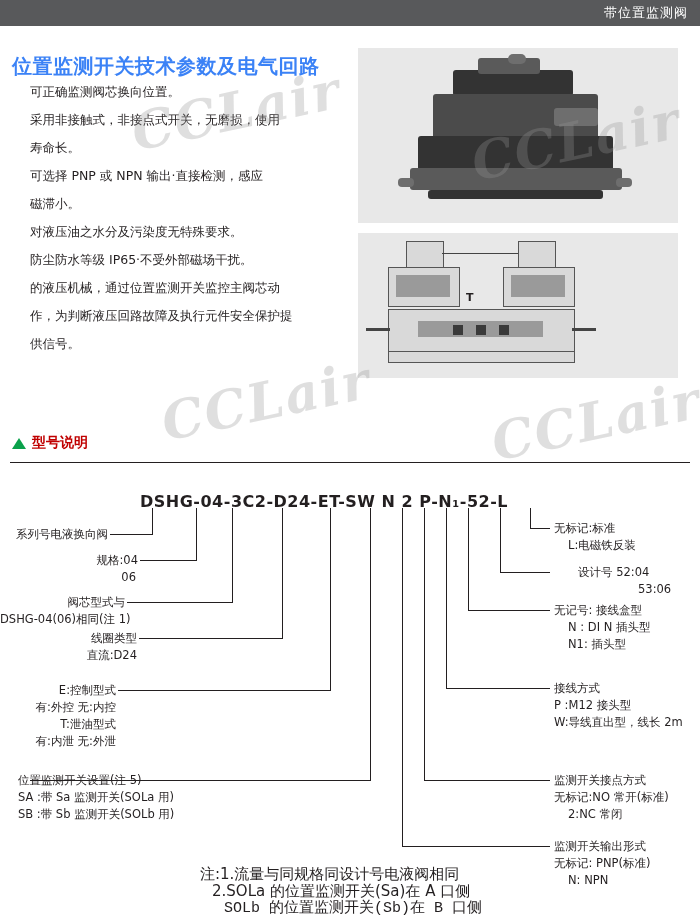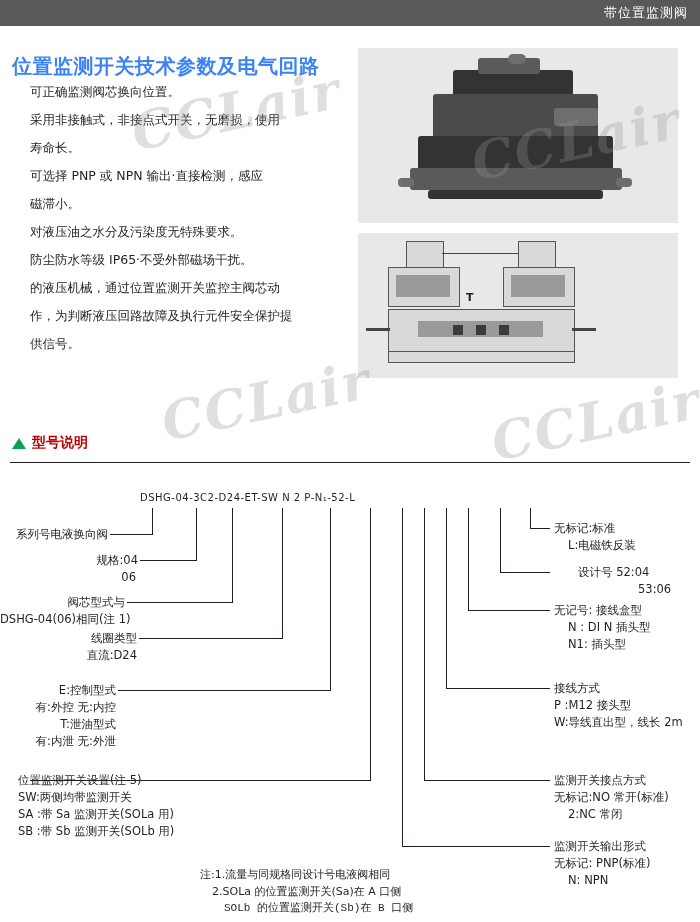--- a/index.html
+++ b/index.html
@@ -144,22 +144,22 @@
     width: 680px;
     height: 1px;
     background: #231f20;
   }
 
   
   .code-row {
     position: absolute;
     top: 492px;
     left: 140px;
-    font-size: 10px;
-    font-weight: normal;
+    font-size: 16px;
+    font-weight: bold;
     letter-spacing: 0.5px;
     white-space: nowrap;
   }
 
   
   .vline { position: absolute; width: 1px; background: #231f20; }
   .hline { position: absolute; height: 1px; background: #231f20; }
 
   
   .lbl {
@@ -167,21 +167,21 @@
     font-size: 11.5px;
     line-height: 17px;
     white-space: nowrap;
     color: #231f20;
   }
   .lbl.right { text-align: right; }
   .lbl.bold { font-weight: bold; }
 
   .note {
     position: absolute;
-    font-size: 11px;
+    font-size: 15px;
     line-height: 17px;
     white-space: nowrap;
     color: #231f20;
   }
 
   
   .wm {
     position: absolute;
     font-family: "DejaVu Serif", "Liberation Serif", serif;
     font-style: italic;
@@ -315,21 +315,20 @@
 
 <div class="lbl right" style="top:682px; left:0px; width:116px;">
   <div>E:控制型式</div>
   <div>有:外控   无:内控</div>
   <div>T:泄油型式</div>
   <div>有:内泄   无:外泄</div>
 </div>
 
 <div class="lbl" style="top:772px; left:18px; width:320px;">
   <div>位置监测开关设置(注 5)</div>
-  <div>SW:两侧均带监测开关</div>
   <div>SA :带 Sa 监测开关(SOLa 用)</div>
   <div>SB :带 Sb 监测开关(SOLb 用)</div>
 </div>
 
 <div class="lbl" style="top:520px; left:554px;">
   <div>无标记:标准</div>
   <div style="padding-left:14px;">L:电磁铁反装</div>
 </div>
 
 <div class="lbl" style="top:564px; left:554px;margin-left:24px;">

